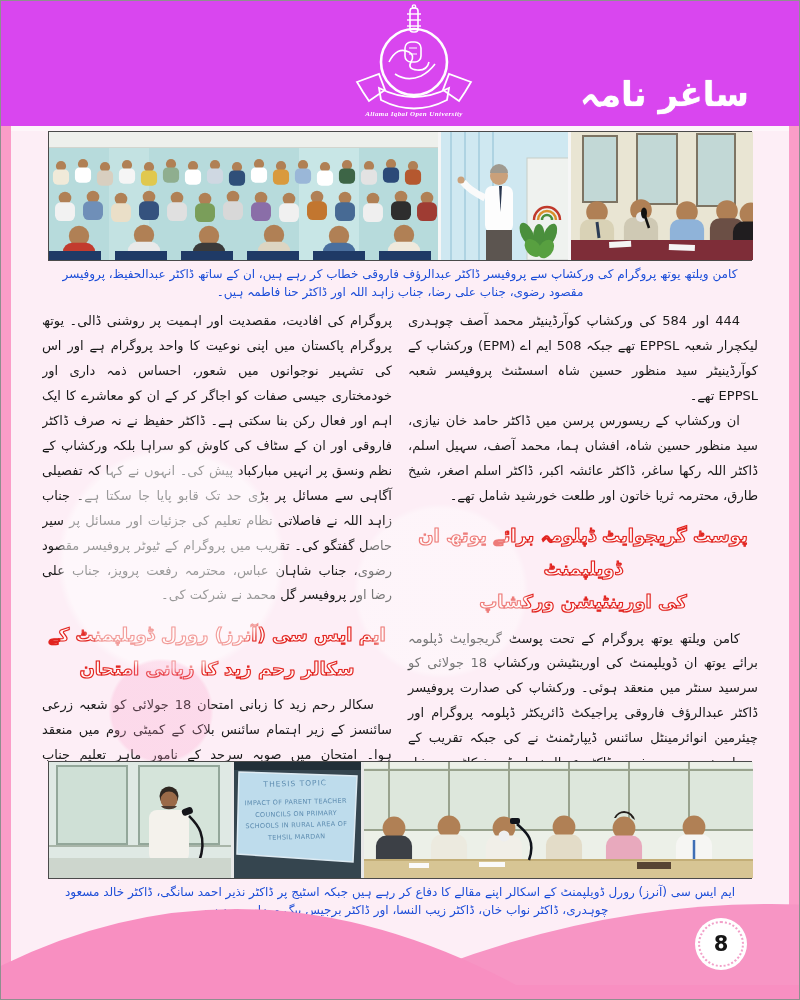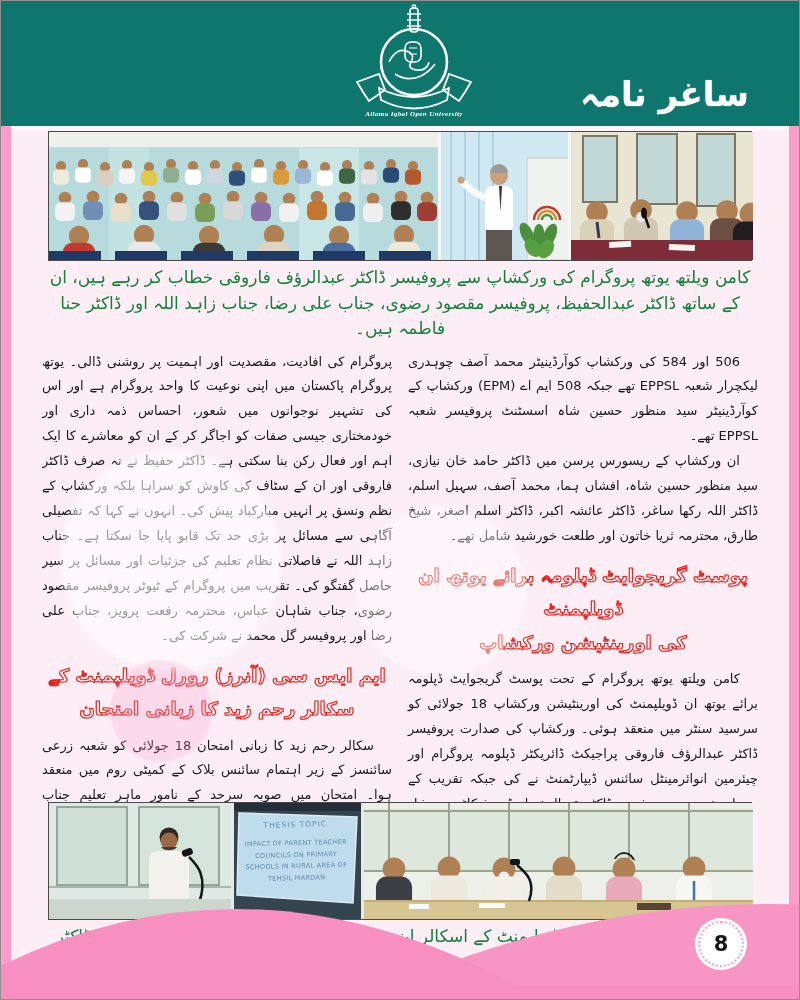--- a/index.html
+++ b/index.html
@@ -2,21 +2,21 @@
 <html lang="ur"><head>
 <meta charset="utf-8">
 <style>
   * { margin:0; padding:0; box-sizing:border-box; }
   html,body { width:800px; height:1000px; }
   body { font-family:"DejaVu Sans", sans-serif; }
 
   .page { position:relative; width:800px; height:1000px; background:#fdeef6; border:1px solid #8f8f8f; overflow:hidden; }
 
   
-  .header { position:absolute; left:0; top:0; width:800px; height:125px; background:#0f766e; }
+  .header { position:absolute; left:0; top:0; width:800px; height:125px; background:#d946ef; }
   .header-underline { position:absolute; left:0; top:125px; width:800px; height:5px; background:#fef6fa; }
 
   
   .strip { position:absolute; top:125px; bottom:0; width:10px; background:#fb9dc8; }
   .strip.left { left:0; } .strip.right { right:0; }
 
   
   .crest { position:absolute; left:338px; top:3px; width:150px; height:120px; }
   .crest svg { display:block; }
   .crest-caption { position:absolute; left:0; right:0; bottom:6px; text-align:center;
@@ -42,21 +42,21 @@
   figure.photo svg { display:block; }
   .photo-top { margin-top:24px; }
   .photo-bottom { margin-top:4px; }
 
   .screen-text { position:absolute; left:192px; top:17px; width:110px; transform:rotate(-1.5deg);
       color:#5d8cb0; text-align:center; text-transform:uppercase; }
   .screen-text .st-title { display:block; font-size:7.5px; letter-spacing:1px; margin-bottom:9px; }
   .screen-text .st-body  { display:block; font-size:6.5px; line-height:1.8; letter-spacing:.3px; }
 
   .caption { width:712px; margin:4px auto 0; direction:rtl; text-align:center;
-      font-size:17px; color:#15803d; line-height:1.5; }
+      font-size:12px; color:#1d4ed8; line-height:1.5; }
 
   
   .columns { direction:rtl; width:716px; margin:8px auto 0; height:452px; overflow:hidden;
       display:grid; grid-template-columns:1fr 1fr; column-gap:16px; }
   .col { direction:rtl; }
   .col p { font-size:13px; line-height:1.92; color:#1a1a1a; text-align:justify; }
   .col p.indent { text-indent:18px; }
 
   .red-heading { text-align:center; margin:10px 0 8px; font-weight:700; font-size:18px;
       line-height:1.85; color:#e2231f; direction:rtl; }
@@ -228,21 +228,21 @@
         </g>
         <rect x="522" y="108" width="182" height="20" fill="#7e2d38"></rect>
         <rect x="560" y="110" width="22" height="6" fill="#f4f4f4" transform="rotate(-3 560 110)"></rect>
         <rect x="620" y="112" width="26" height="6" fill="#f4f4f4" transform="rotate(2 620 112)"></rect>
       </svg>
     </figure>
     <div class="caption">کامن ویلتھ یوتھ پروگرام کی ورکشاپ سے پروفیسر ڈاکٹر عبدالرؤف فاروقی خطاب کر رہے ہیں، ان کے ساتھ ڈاکٹر عبدالحفیظ، پروفیسر مقصود رضوی، جناب علی رضا، جناب زاہد اللہ اور ڈاکٹر حنا فاطمہ ہیں۔</div>
 
     <div class="columns">
       <div class="col">
-        <p class="indent">506 اور 584 کی ورکشاپ کوآرڈینیٹر محمد آصف چوہدری لیکچرار شعبہ EPPSL تھے جبکہ 508 ایم اے (EPM) ورکشاپ کے کوآرڈینیٹر سید منظور حسین شاہ اسسٹنٹ پروفیسر شعبہ EPPSL تھے۔</p>
+        <p class="indent">444 اور 584 کی ورکشاپ کوآرڈینیٹر محمد آصف چوہدری لیکچرار شعبہ EPPSL تھے جبکہ 508 ایم اے (EPM) ورکشاپ کے کوآرڈینیٹر سید منظور حسین شاہ اسسٹنٹ پروفیسر شعبہ EPPSL تھے۔</p>
         <p class="indent">ان ورکشاپ کے ریسورس پرسن میں ڈاکٹر حامد خان نیازی، سید منظور حسین شاہ، افشاں ہما، محمد آصف، سہیل اسلم، ڈاکٹر اللہ رکھا ساغر، ڈاکٹر عائشہ اکبر، ڈاکٹر اسلم اصغر، شیخ طارق، محترمہ ثریا خاتون اور طلعت خورشید شامل تھے۔</p>
         <div class="red-heading">
           <span>پوسٹ گریجوایٹ ڈپلومہ برائے یوتھ ان ڈویلپمنٹ</span><br>
           <span>کی اورینٹیشن ورکشاپ</span>
         </div>
         <p class="indent">کامن ویلتھ یوتھ پروگرام کے تحت پوسٹ گریجوایٹ ڈپلومہ برائے یوتھ ان ڈویلپمنٹ کی اورینٹیشن ورکشاپ 18 جولائی کو سرسید سنٹر میں منعقد ہوئی۔ ورکشاپ کی صدارت پروفیسر ڈاکٹر عبدالرؤف فاروقی پراجیکٹ ڈائریکٹر ڈپلومہ پروگرام اور چیئرمین انوائرمینٹل سائنس ڈیپارٹمنٹ نے کی جبکہ تقریب کے مہمان خصوصی پروفیسر ڈاکٹر عبدالحفیظ، ڈین فیکلٹی سوشل سائنس تھے۔ ورکشاپ میں طلباء و طالبات کی کثیر تعداد نے شرکت کی۔ پروفیسر ڈاکٹر فاروقی نے ورکشاپ سے خطاب کرتے ہوئے</p>
       </div>
       <div class="col">
         <p>پروگرام کی افادیت، مقصدیت اور اہمیت پر روشنی ڈالی۔ یوتھ پروگرام پاکستان میں اپنی نوعیت کا واحد پروگرام ہے اور اس کی تشہیر نوجوانوں میں شعور، احساس ذمہ داری اور خودمختاری جیسی صفات کو اجاگر کر کے ان کو معاشرے کا ایک اہم اور فعال رکن بنا سکتی ہے۔ ڈاکٹر حفیظ نے نہ صرف ڈاکٹر فاروقی اور ان کے سٹاف کی کاوش کو سراہا بلکہ ورکشاپ کے نظم ونسق پر انہیں مبارکباد پیش کی۔ انہوں نے کہا کہ تفصیلی آگاہی سے مسائل پر بڑی حد تک قابو پایا جا سکتا ہے۔ جناب زاہد اللہ نے فاصلاتی نظام تعلیم کی جزئیات اور مسائل پر سیر حاصل گفتگو کی۔ تقریب میں پروگرام کے ٹیوٹر پروفیسر مقصود رضوی، جناب شاہان عباس، محترمہ رفعت پرویز، جناب علی رضا اور پروفیسر گل محمد نے شرکت کی۔</p>
         <div class="red-heading">

